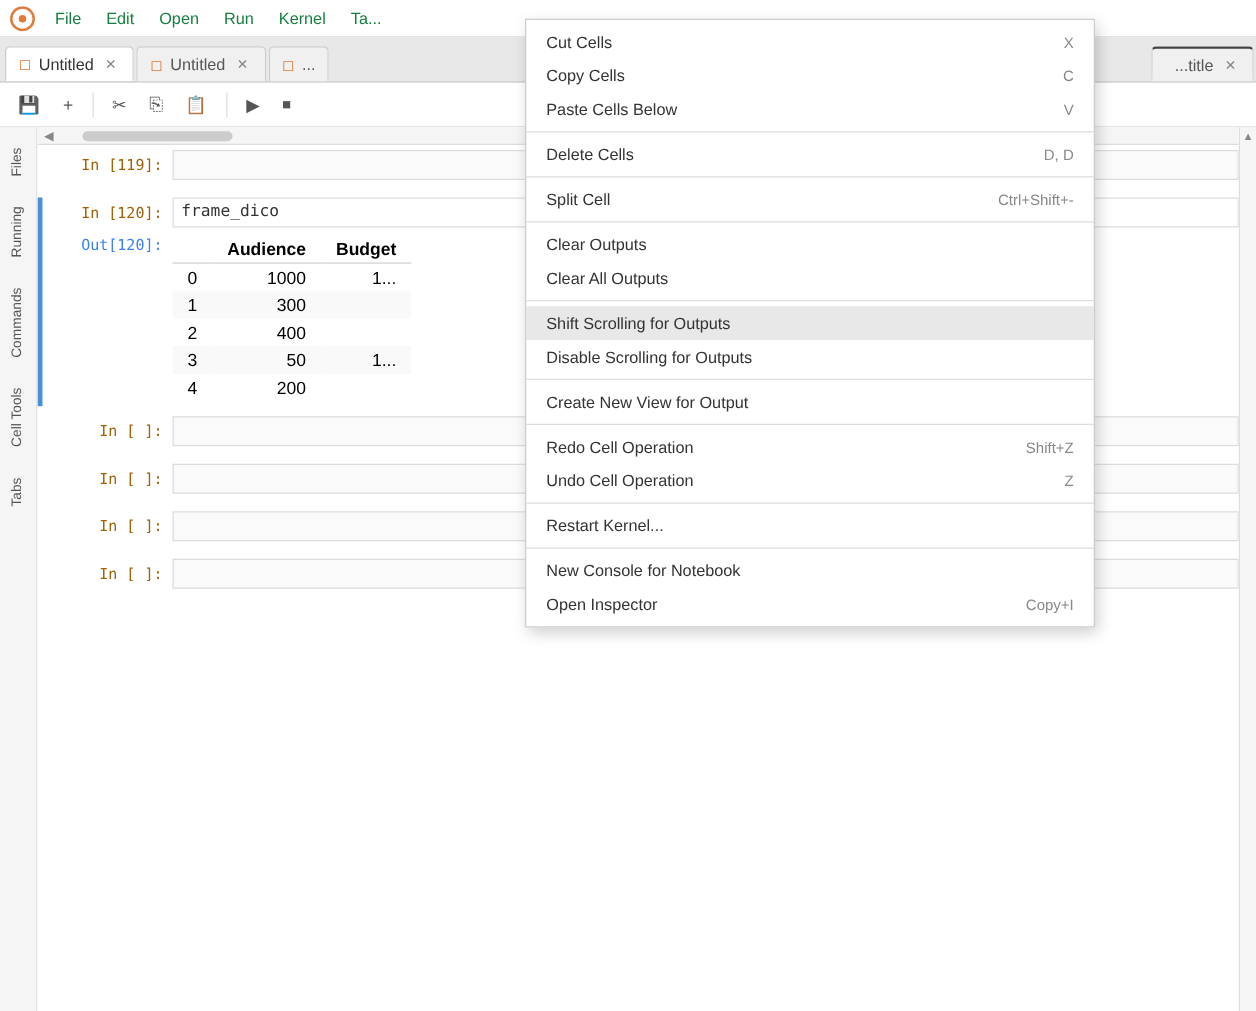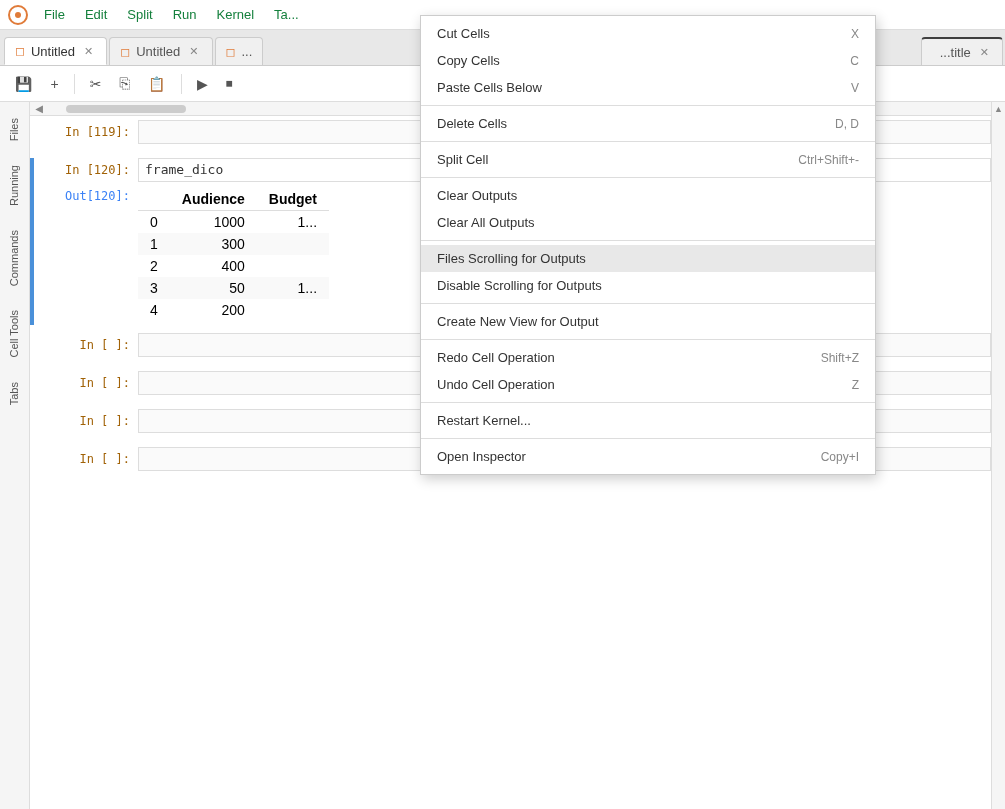--- a/index.html
+++ b/index.html
@@ -273,21 +273,21 @@
 
 <div class="menu-bar">
 
   <svg width="20" height="20" viewBox="0 0 20 20" style="margin-right:8px; flex-shrink:0;">
     <circle cx="10" cy="10" r="9" fill="none" stroke="#e07b39" stroke-width="2"></circle>
     <circle cx="10" cy="10" r="3" fill="#e07b39"></circle>
   </svg>
   <div class="menu-items">
     <span class="menu-item">File</span>
     <span class="menu-item">Edit</span>
-    <span class="menu-item">Split</span>
+    <span class="menu-item">Open</span>
     <span class="menu-item">Run</span>
     <span class="menu-item">Kernel</span>
     <span class="menu-item">Ta...</span>
   </div>
 </div>
 
 <div class="tab-bar" style="display:flex; align-items:flex-end; position:relative;">
   <div class="tab active">
     <span style="color:#e07b39; font-size:12px;">◻</span>
     <span>Untitled</span>
@@ -457,21 +457,21 @@
 
   <div class="ctx-item">
     <span>Clear Outputs</span>
   </div>
   <div class="ctx-item">
     <span>Clear All Outputs</span>
   </div>
   <div class="ctx-separator"></div>
 
   <div class="ctx-item highlighted">
-    <span>Files Scrolling for Outputs</span>
+    <span>Shift Scrolling for Outputs</span>
   </div>
   <div class="ctx-item">
     <span>Disable Scrolling for Outputs</span>
   </div>
   <div class="ctx-separator"></div>
 
   <div class="ctx-item">
     <span>Create New View for Output</span>
   </div>
   <div class="ctx-separator"></div>
@@ -485,17 +485,20 @@
     <span class="shortcut">Z</span>
   </div>
   <div class="ctx-separator"></div>
 
   <div class="ctx-item">
     <span>Restart Kernel...</span>
   </div>
   <div class="ctx-separator"></div>
 
   <div class="ctx-item">
+    <span>New Console for Notebook</span>
+  </div>
+  <div class="ctx-item">
     <span>Open Inspector</span>
     <span class="shortcut">Copy+I</span>
   </div>
 
 </div>
 
 </body></html>

